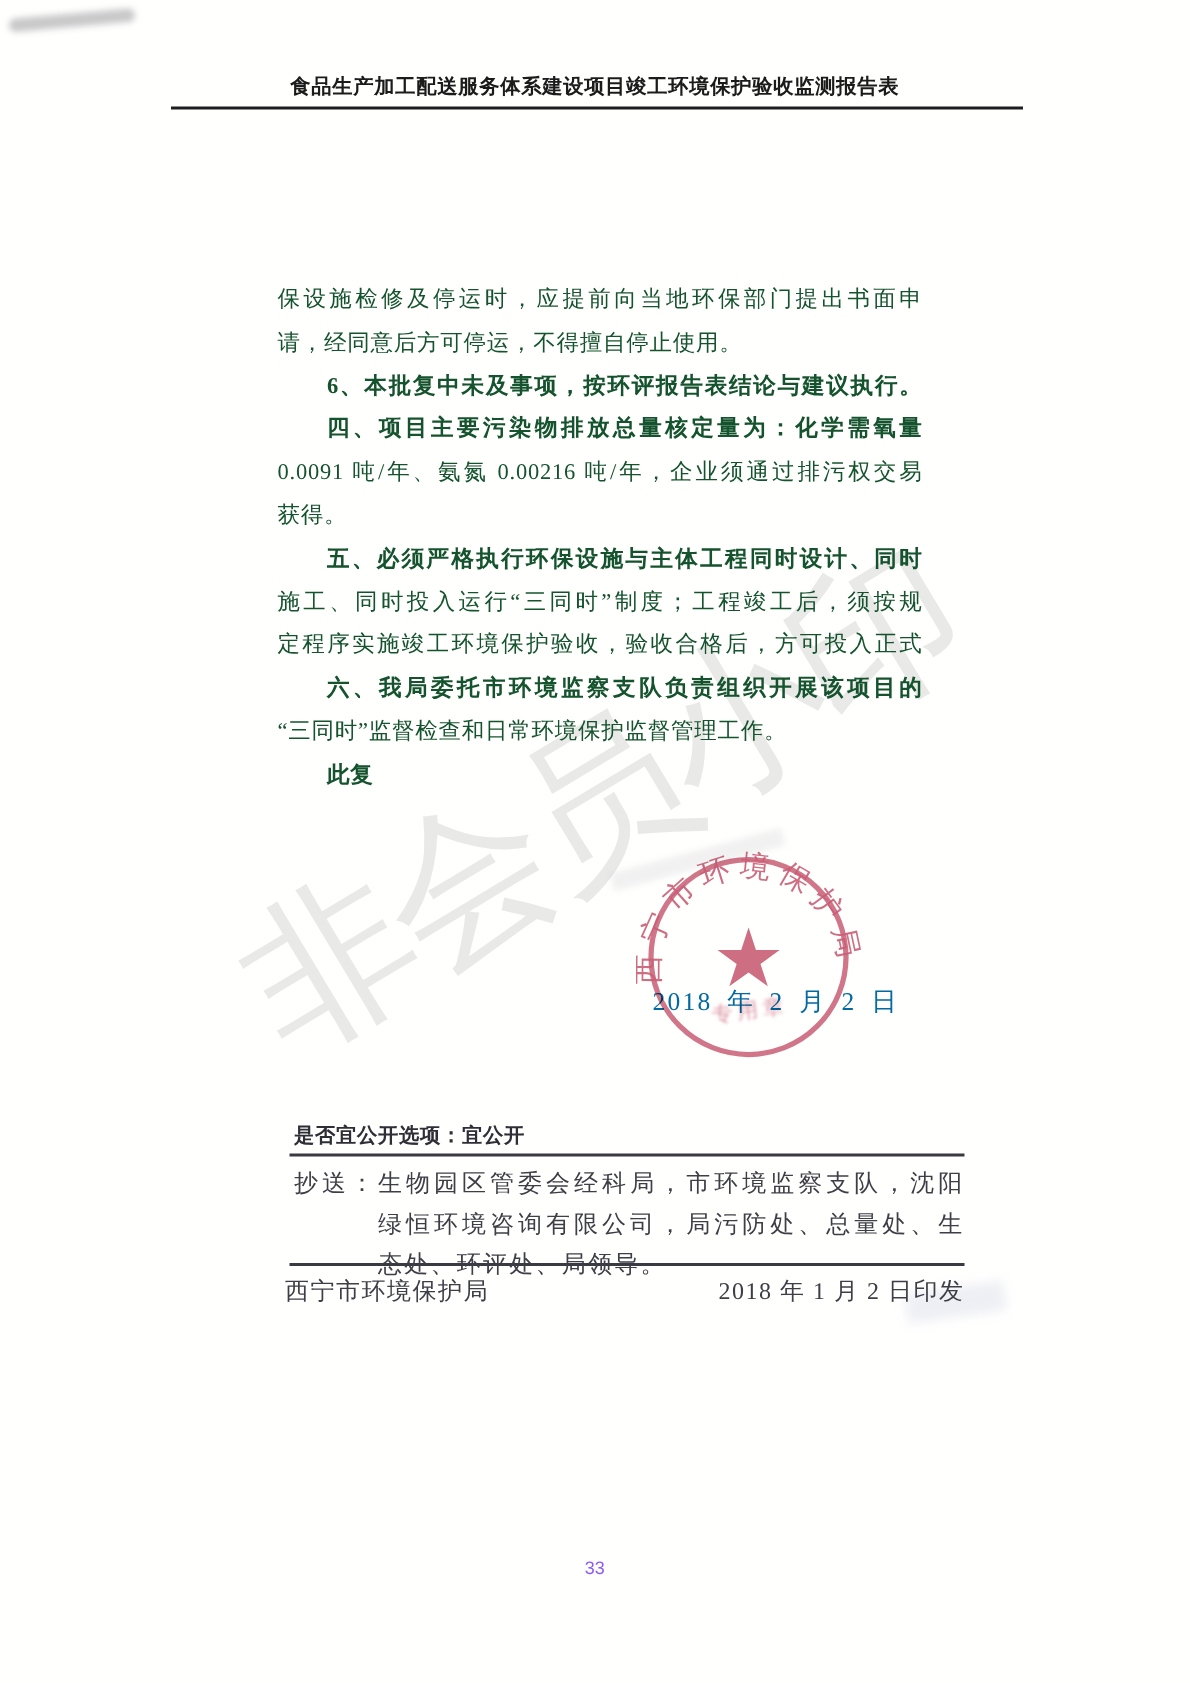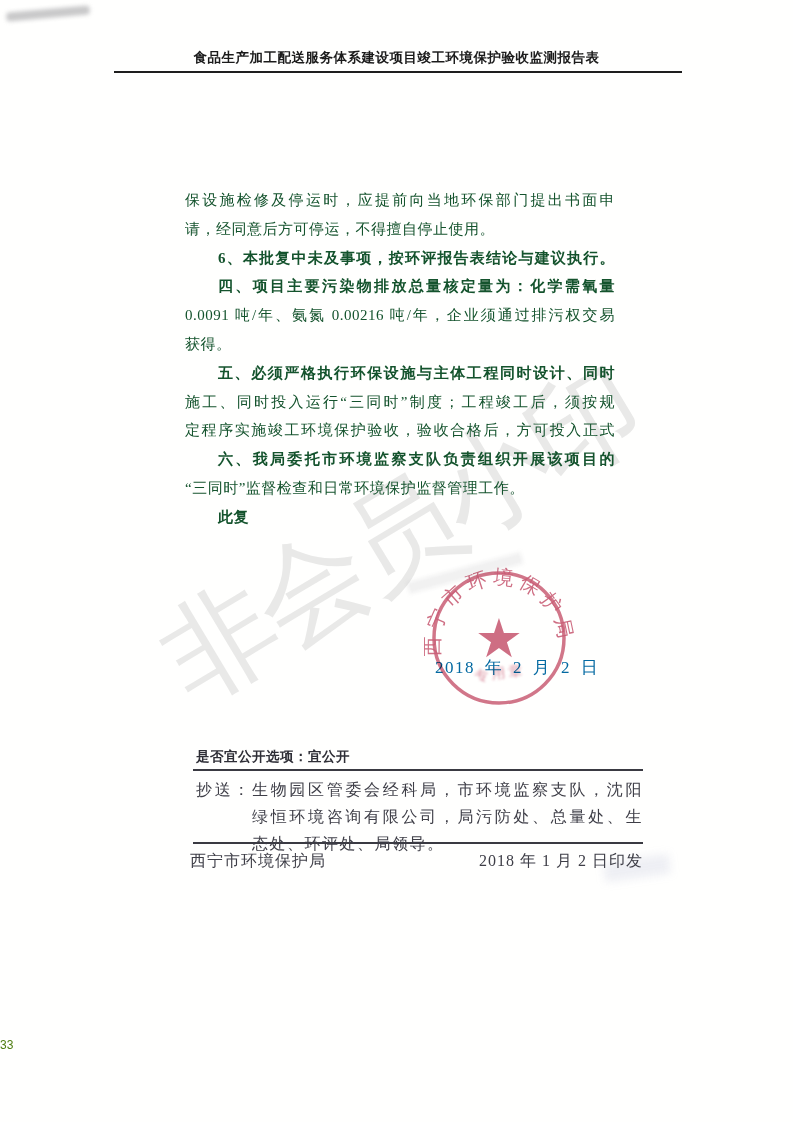--- a/index.html
+++ b/index.html
@@ -51,23 +51,23 @@
   }
   .cc-line.justify { text-align:justify; text-align-last:justify; }
   .cc-line.hang { padding-left:56px; }
   .rule-2 { position:absolute; left:193px; top:842px; width:450px; height:2px; background:#3a3a42; }
   .issuer-row {
     position:absolute; left:190px; top:851px; width:453px; z-index:2;
     display:flex; justify-content:space-between;
     font-size:16px; letter-spacing:1px; color:#3e3e47;
   }
   .page-number {
-    position:absolute; top:1038px; left:0; width:100%; text-align:left;
+    position:absolute; top:1038px; left:0; width:100%; text-align:center;
     font-family:"Liberation Sans","DejaVu Sans",sans-serif;
-    font-size:12px; color:#4d7c0f;
+    font-size:12px; color:#8b5cf6;
   }
   
   .smudge-tl { position:absolute; left:6px; top:9px; width:84px; height:9px; background:rgba(110,110,115,0.38); transform:rotate(-5deg); filter:blur(2px); border-radius:4px; }
   .streak-stamp { position:absolute; left:406px; top:567px; width:118px; height:12px; background:rgba(120,120,126,0.10); transform:rotate(-15deg); filter:blur(2px); }
   .smudge-br { position:absolute; left:604px; top:858px; width:66px; height:20px; background:rgba(140,145,190,0.15); filter:blur(4px); transform:rotate(-8deg); }
 </style>
 </head>
 <body>
 
 <div class="page">

